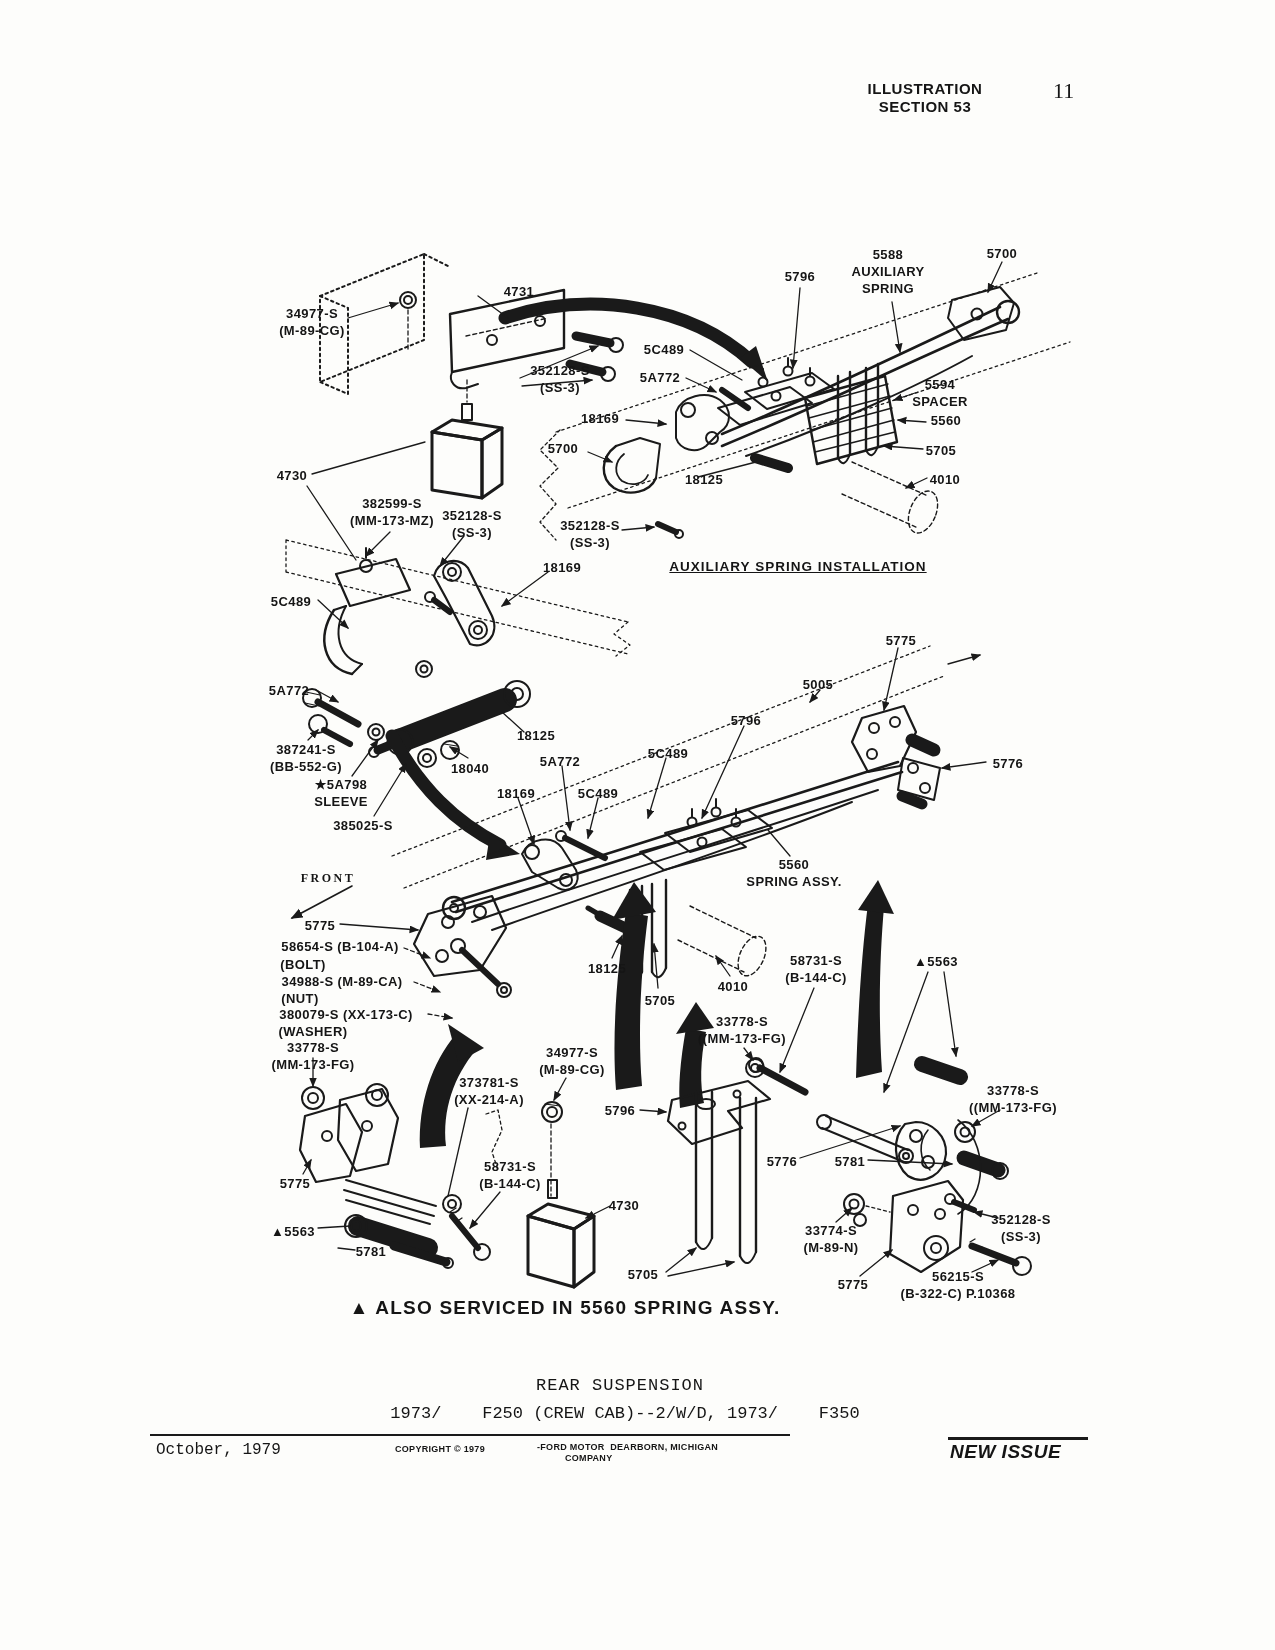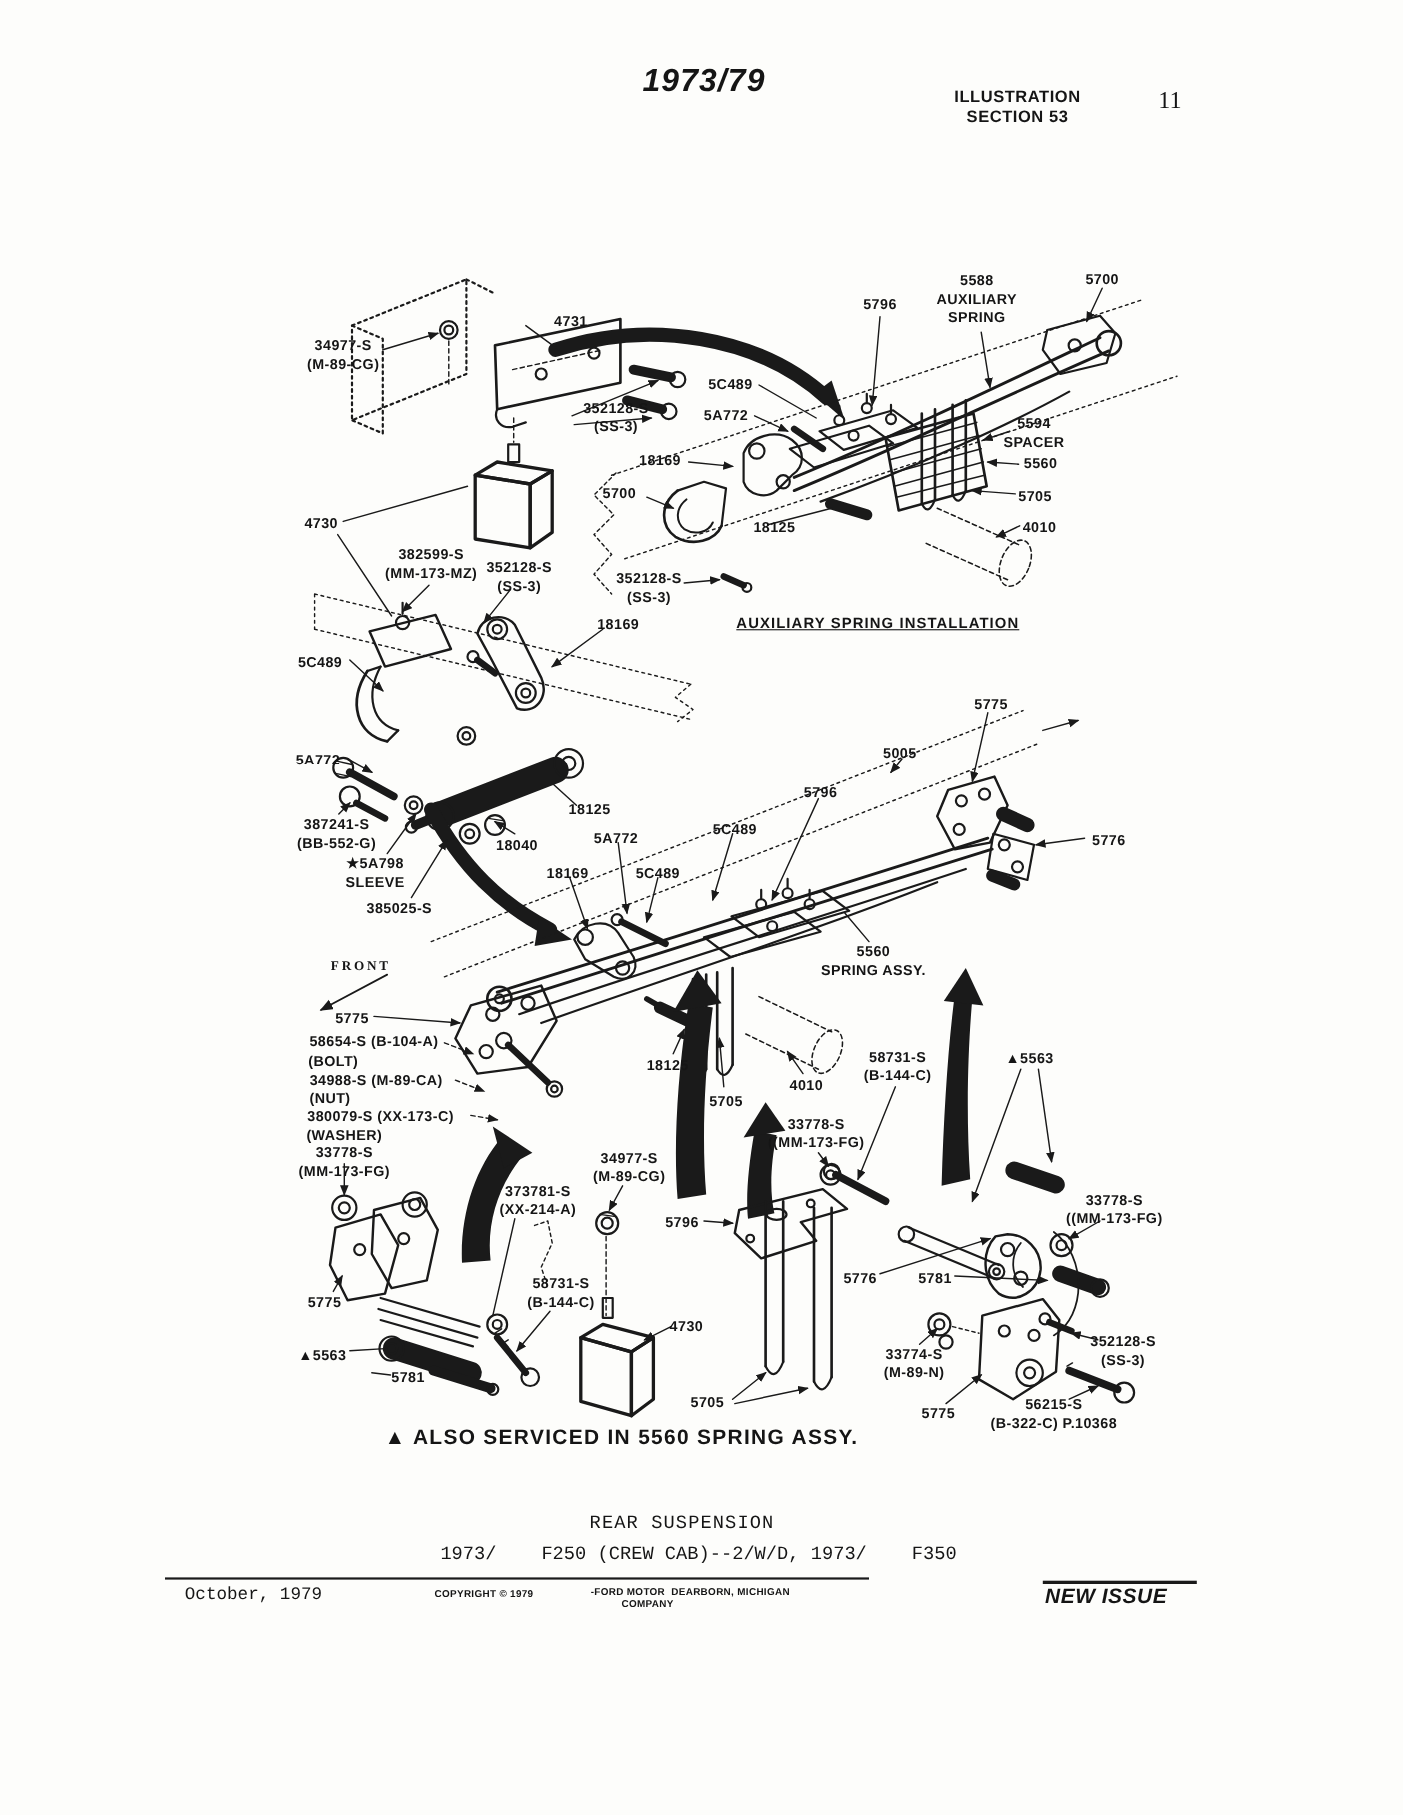--- a/index.html
+++ b/index.html
@@ -16,33 +16,32 @@
   
   .lbl{position:absolute;transform:translateX(-50%);text-align:center;
        font-size:13px;font-weight:600;line-height:1.3;letter-spacing:.4px;
        white-space:pre-line;color:#151515;}
   .caption{font-size:13.5px;font-weight:700;text-decoration:underline;letter-spacing:1px;}
   .front{font-size:12px;font-weight:600;letter-spacing:2.5px;font-family:Liberation Serif, serif;}
   .note{font-size:19px;font-weight:700;letter-spacing:1.2px;}
   
   .mono{font-family:"Liberation Mono","DejaVu Sans Mono",monospace;white-space:pre;}
   .ftitle{font-size:17px;letter-spacing:1px;}
-  .fmodel{font-size:17px;margin-left:10px;}
+  .fmodel{font-size:17px;}
   .fdate{font-size:16px;}
   .fsmall{font-size:9px;font-weight:bold;letter-spacing:.3px;white-space:pre;line-height:1.25;}
   .newissue{font-size:19px;font-weight:bold;font-style:italic;letter-spacing:.5px;}
   .rule{position:absolute;background:#1a1a1a;}
 </style>
 </head>
 <body>
 
 <div class="page">
 
   <div class="abs series-title ctr" style="left:640px;top:58px;">
-    <div class="t1">1973/79</div>
   </div>
   <div class="abs illus ctr" style="left:925px;top:80px;">
     <div>ILLUSTRATION</div>
     <div>SECTION 53</div>
   </div>
   <div class="abs pagenum" style="left:1053px;top:78px;">11</div>
 
   <svg class="abs" style="left:0;top:0;" width="1275" height="1650" viewBox="0 0 1275 1650">
     <defs>
       <marker id="ah" markerWidth="9" markerHeight="8" refX="6.5" refY="3" orient="auto">
@@ -468,20 +467,20 @@
   <div class="lbl" style="left:1021px;top:1212px;">352128-S
 (SS-3)</div>
   <div class="lbl" style="left:853px;top:1277px;">5775</div>
   <div class="lbl" style="left:958px;top:1269px;">56215-S
 (B-322-C) P.10368</div>
   <div class="lbl note" style="left:565px;top:1296px;">▲ ALSO SERVICED IN 5560 SPRING ASSY.</div>
 
   <div class="abs mono ftitle ctr" style="left:620px;top:1376px;">REAR SUSPENSION</div>
   <div class="abs mono fmodel ctr" style="left:625px;top:1404px;">1973/    F250 (CREW CAB)--2/W/D, 1973/    F350</div>
   <div class="rule" style="left:150px;top:1434px;width:640px;height:2px;"></div>
-  <div class="abs mono fdate" style="left:168px;top:1441px;">October, 1979</div>
+  <div class="abs mono fdate" style="left:156px;top:1441px;">October, 1979</div>
   <div class="abs fsmall" style="left:395px;top:1444px;">COPYRIGHT © 1979</div>
   <div class="abs fsmall" style="left:537px;top:1442px;">-FORD MOTOR  DEARBORN, MICHIGAN
           COMPANY</div>
   <div class="rule" style="left:948px;top:1437px;width:140px;height:3px;"></div>
   <div class="abs newissue" style="left:950px;top:1441px;">NEW ISSUE</div>
 
 </div>
 
 </body></html>

